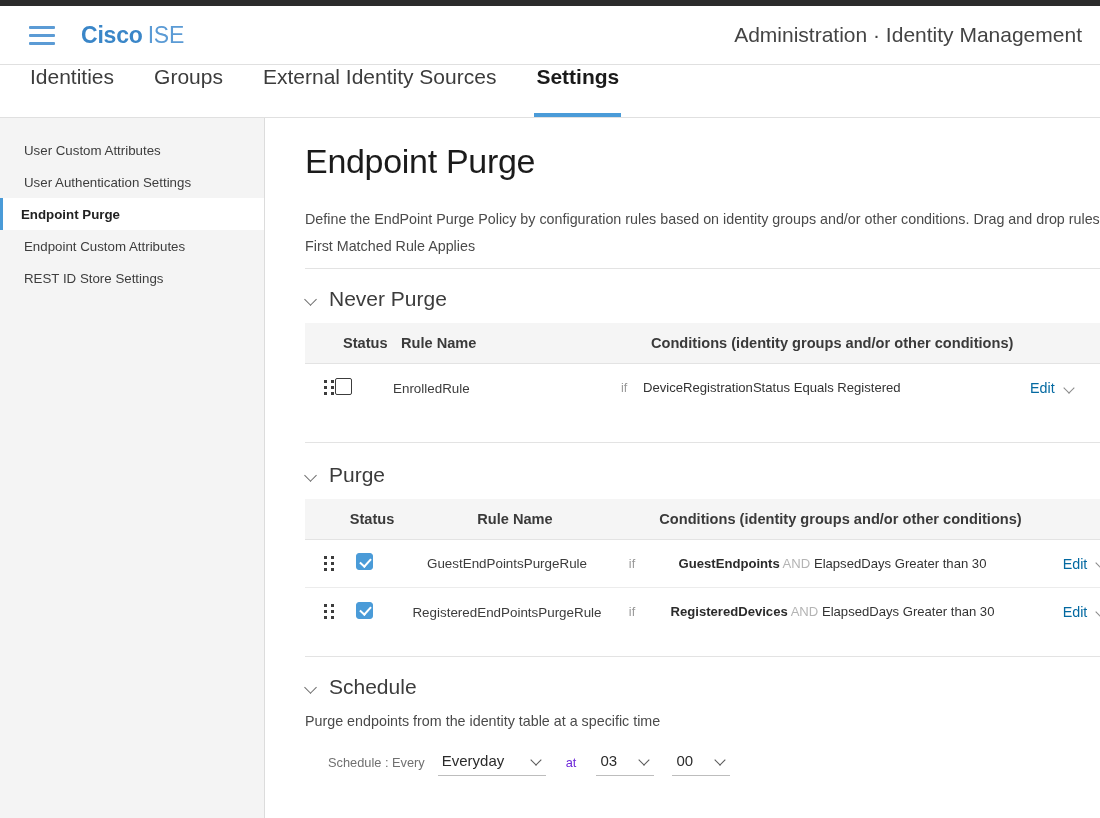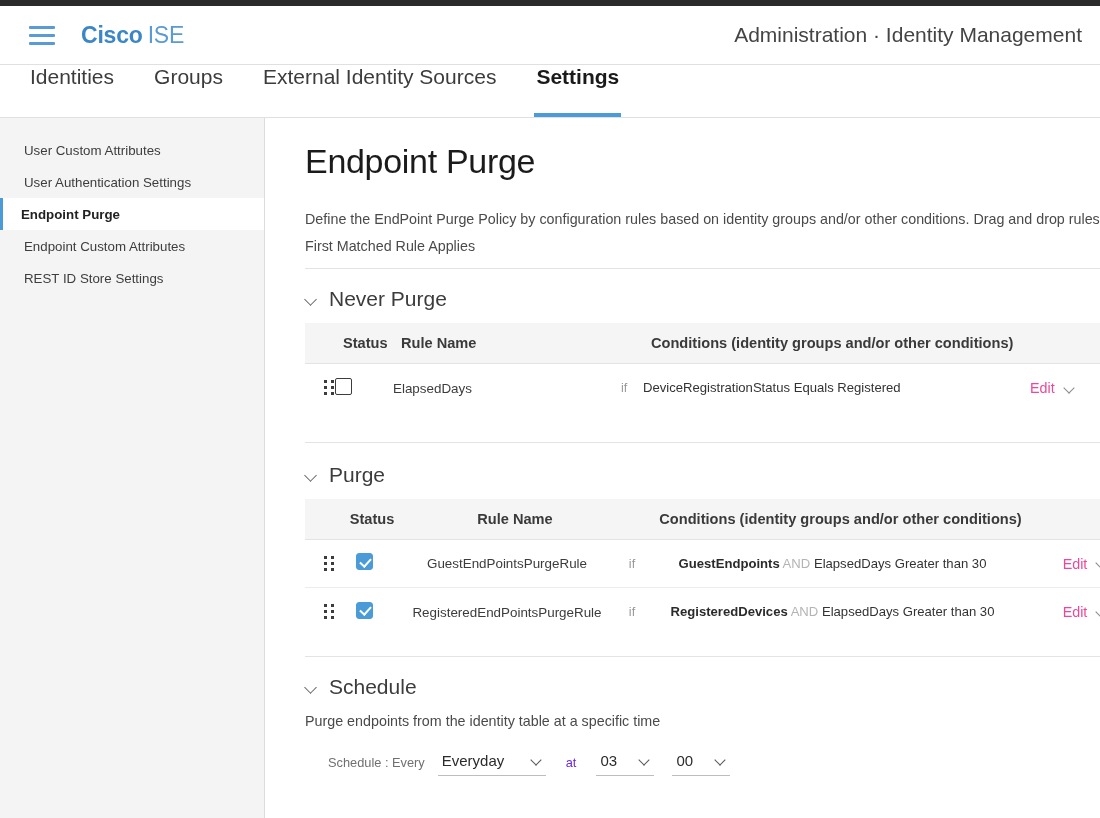--- a/index.html
+++ b/index.html
@@ -284,21 +284,21 @@
     padding-right: 8px;
   }
   .cond b { font-weight: bold; color: #2b2b2b; }
   .cond .and { color: #b4b4b4; font-weight: normal; }
 
   .edit-link {
     display: inline-flex;
     align-items: center;
     gap: 9px;
     font-size: 14.3px;
-    color: #ec4899;
+    color: #0369a1;
     cursor: pointer;
   }
   .chev-sm {
     width: 11px; height: 11px;
     position: relative;
     display: inline-block;
   }
   .chev-sm::before {
     content: "";
     position: absolute;
@@ -438,21 +438,21 @@
                 <i></i>
                 <i></i>
                 <i></i>
                 <i></i>
                 <i></i>
             </div>
           </div>
           <div class="c-status">
             <span class="cb"></span>
           </div>
-          <div class="c-name rule-name">ElapsedDays</div>
+          <div class="c-name rule-name">EnrolledRule</div>
           <div class="c-if if-txt">if</div>
           <div class="c-cond cond">
             <span>DeviceRegistrationStatus Equals Registered</span>
           </div>
           <div class="c-edit">
             <span class="edit-link">
               <span>Edit</span>
               <span class="chev-sm"></span>
             </span>
           </div>

